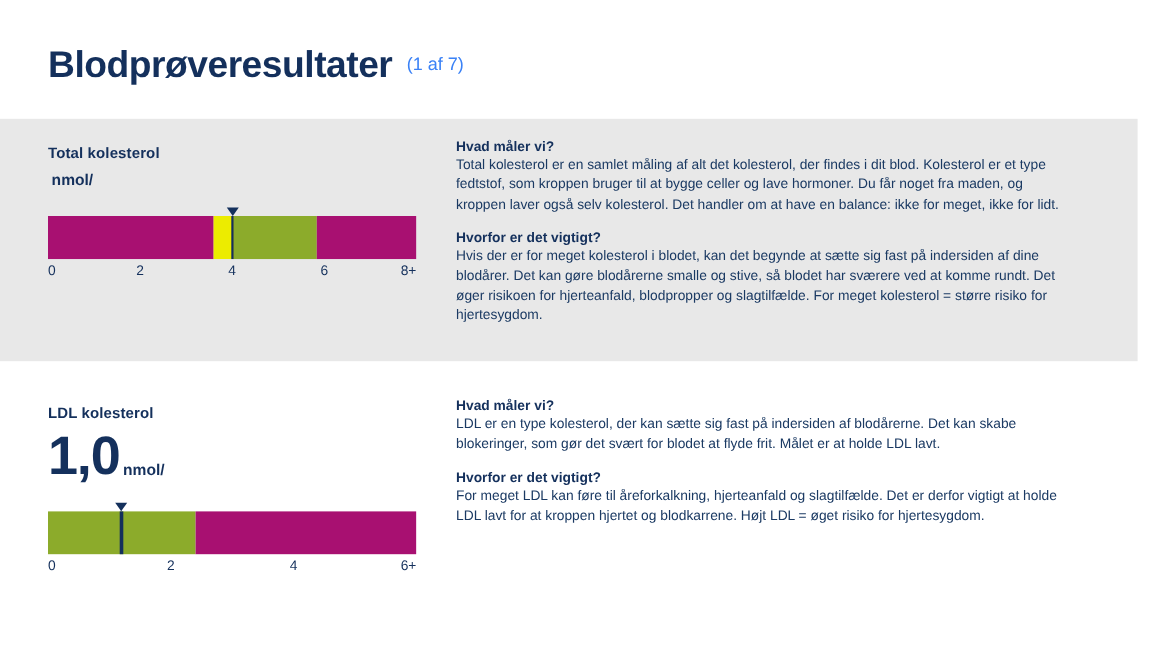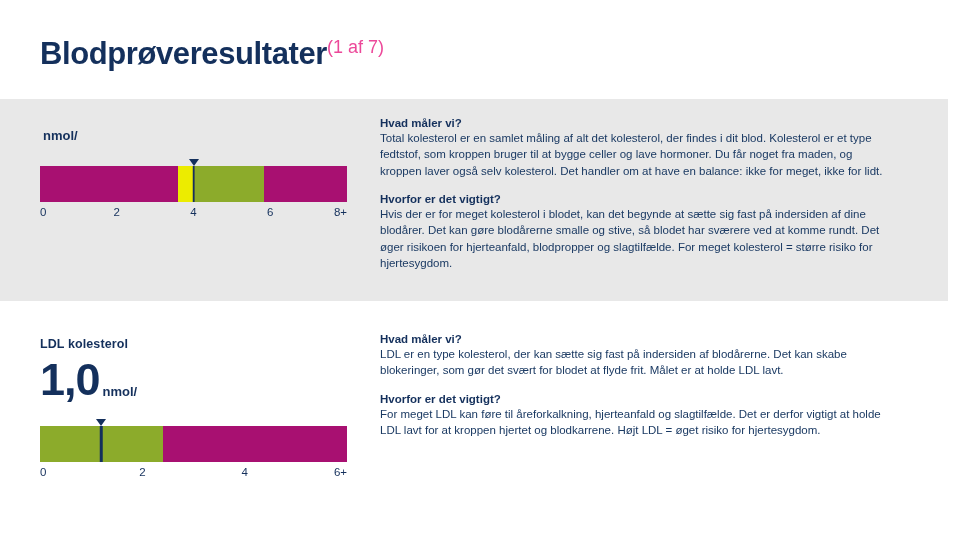--- a/index.html
+++ b/index.html
@@ -16,32 +16,33 @@
     overflow: hidden;
     position: relative;
   }
 
   
   .page-header {
     position: absolute;
     left: 40px;
     top: 38px;
     display: flex;
-    align-items: flex-start;
+    align-items: center;
+    gap: 12px;
   }
   .page-title {
     font-size: 31px;
     font-weight: bold;
     letter-spacing: -0.4px;
     color: #14305c;
     line-height: 1;
   }
   .page-counter {
-    font-size: 18px;
-    color: #ec4899;
+    font-size: 15px;
+    color: #3b82f6;
     font-weight: normal;
     line-height: 1;
   }
 
   
   .metric-block {
     position: absolute;
     left: 0;
     width: 948px;
     display: flex;
@@ -166,20 +167,21 @@
 </head>
 <body>
 
 <div class="page-header">
   <span class="page-title">Blodprøveresultater</span>
   <span class="page-counter">(1 af 7)</span>
 </div>
 
 <section class="metric-block shaded" id="metric-0">
   <div class="metric-left">
+    <div class="metric-label">Total kolesterol</div>
     <div class="value-row">
       <span class="value-unit">nmol/</span>
     </div>
     <div class="scale-wrap">
       <div class="scale-marker-lane">
           <div class="scale-marker" style="left: 50%;">
             <div class="tri" style="border-top-color: rgb(20, 48, 92);"></div>
           </div>
         </div>
       <div class="scale-bar">

